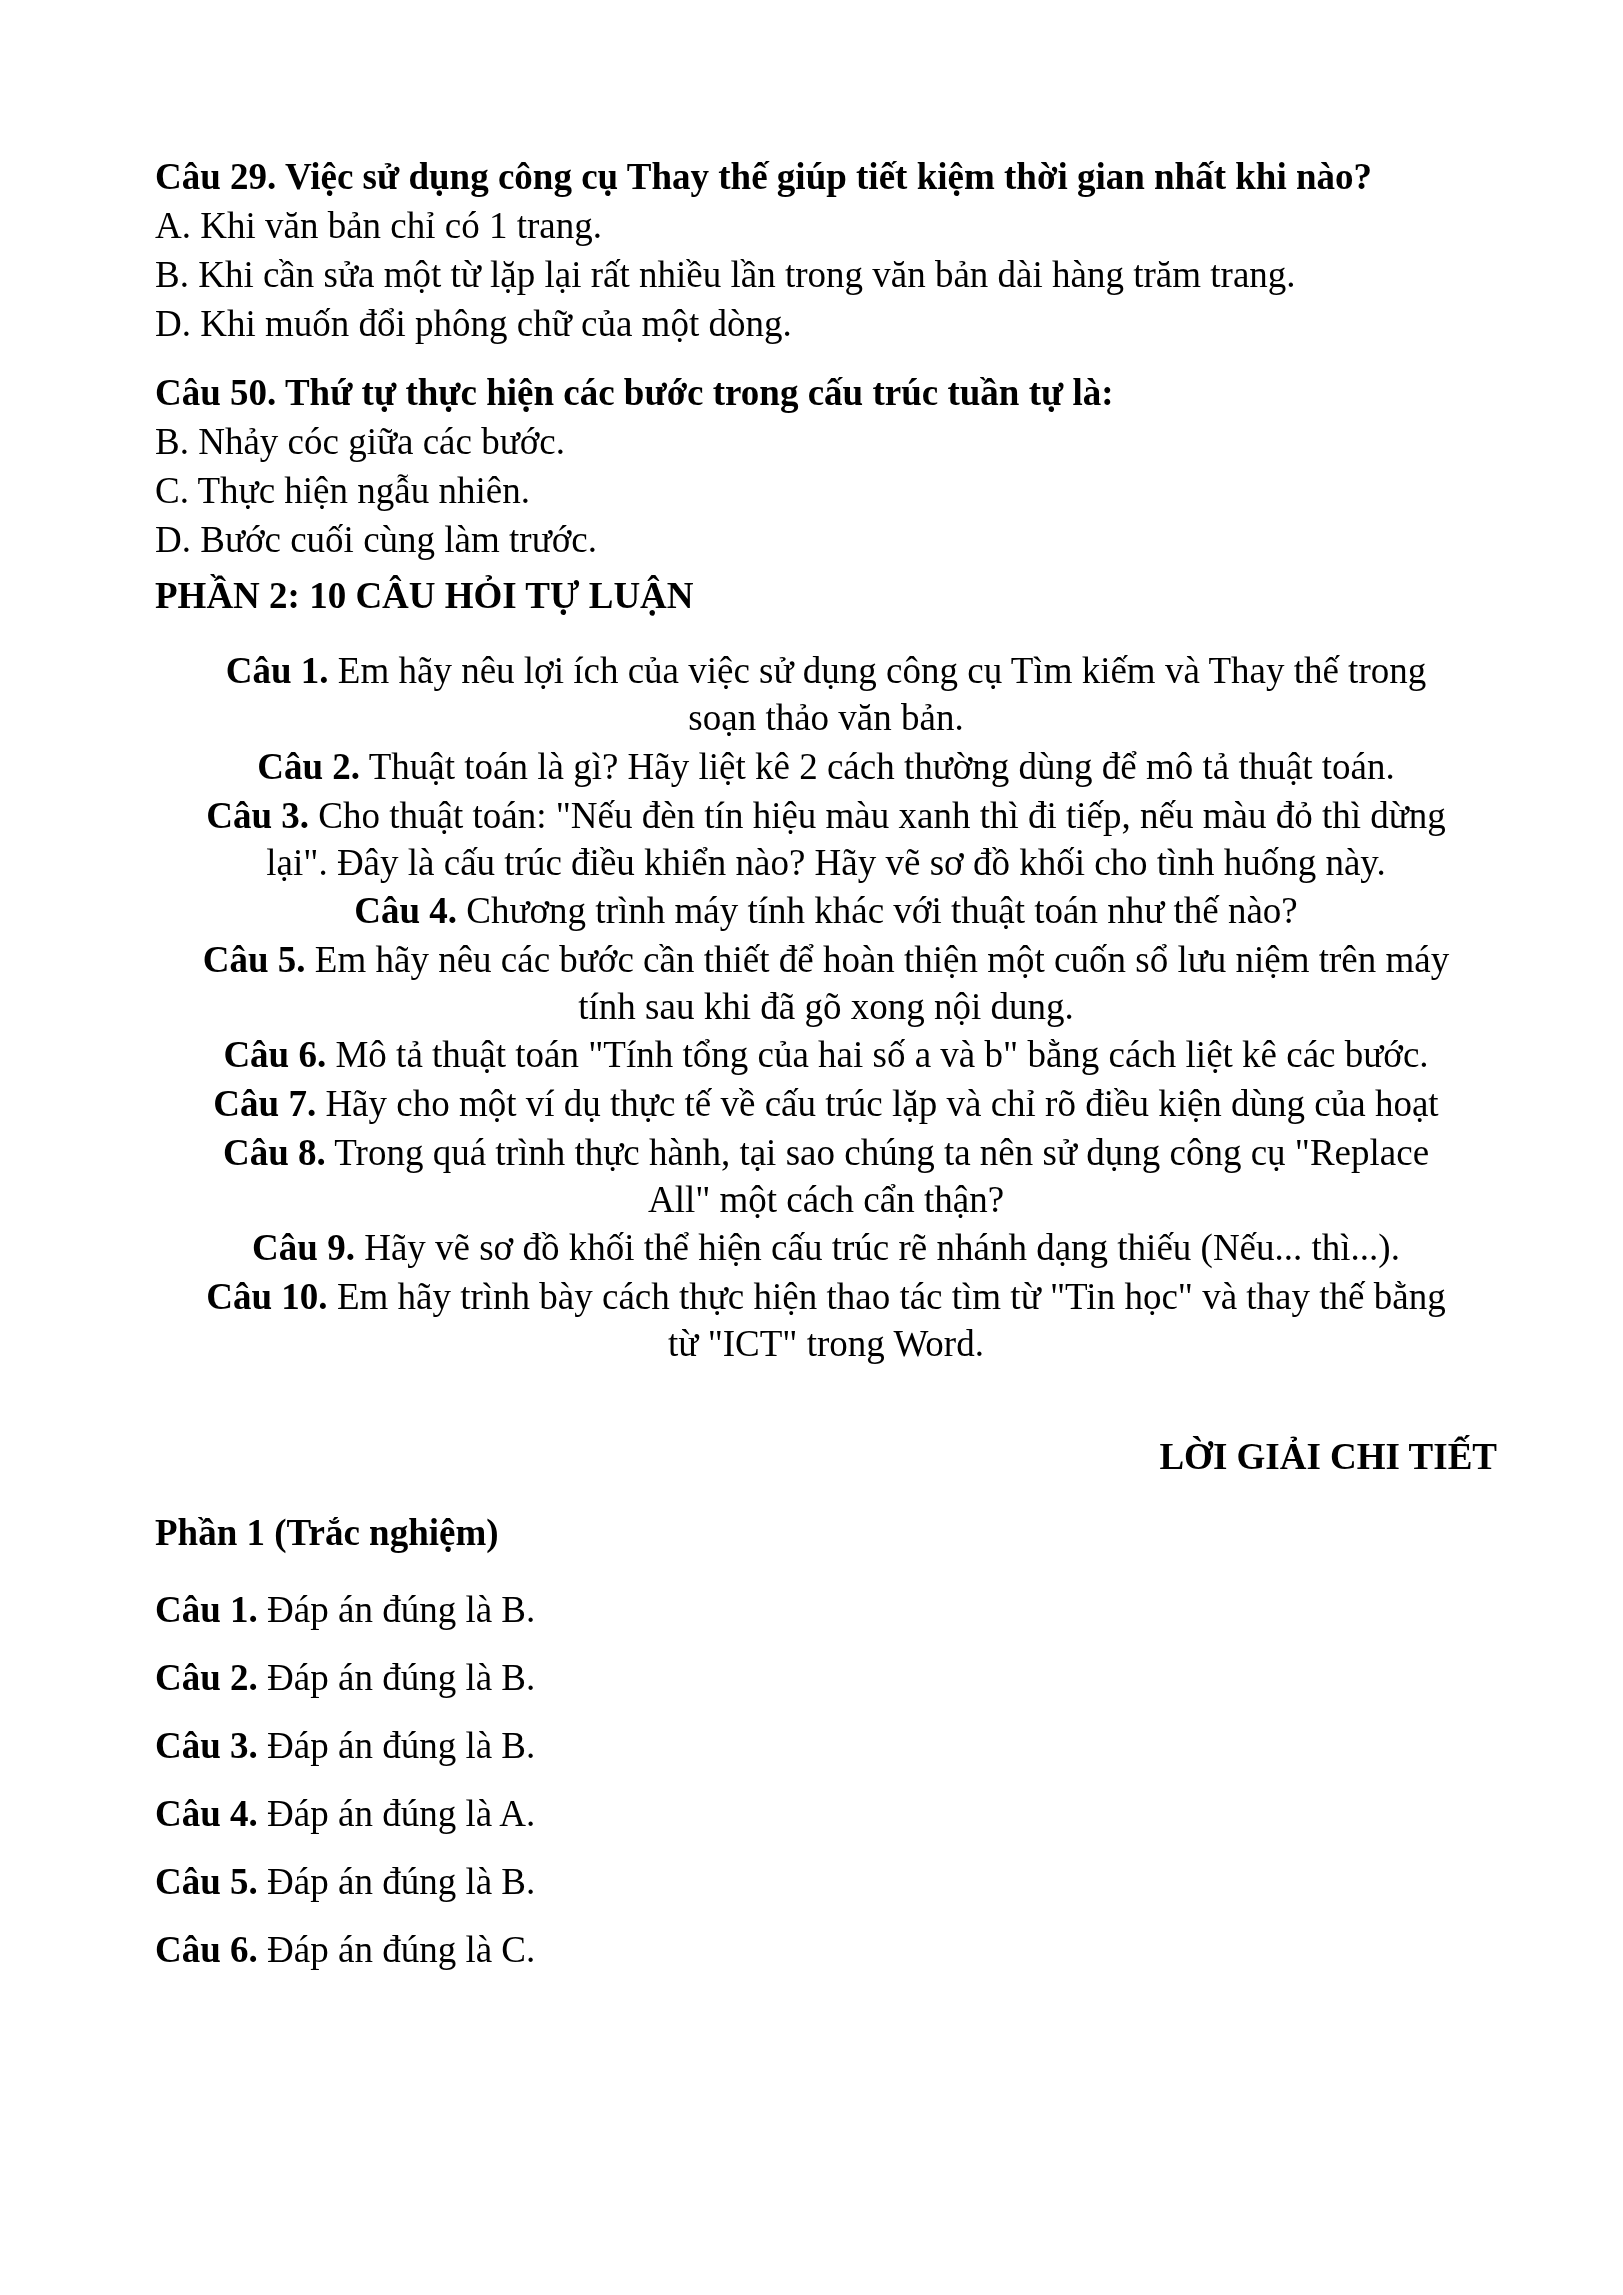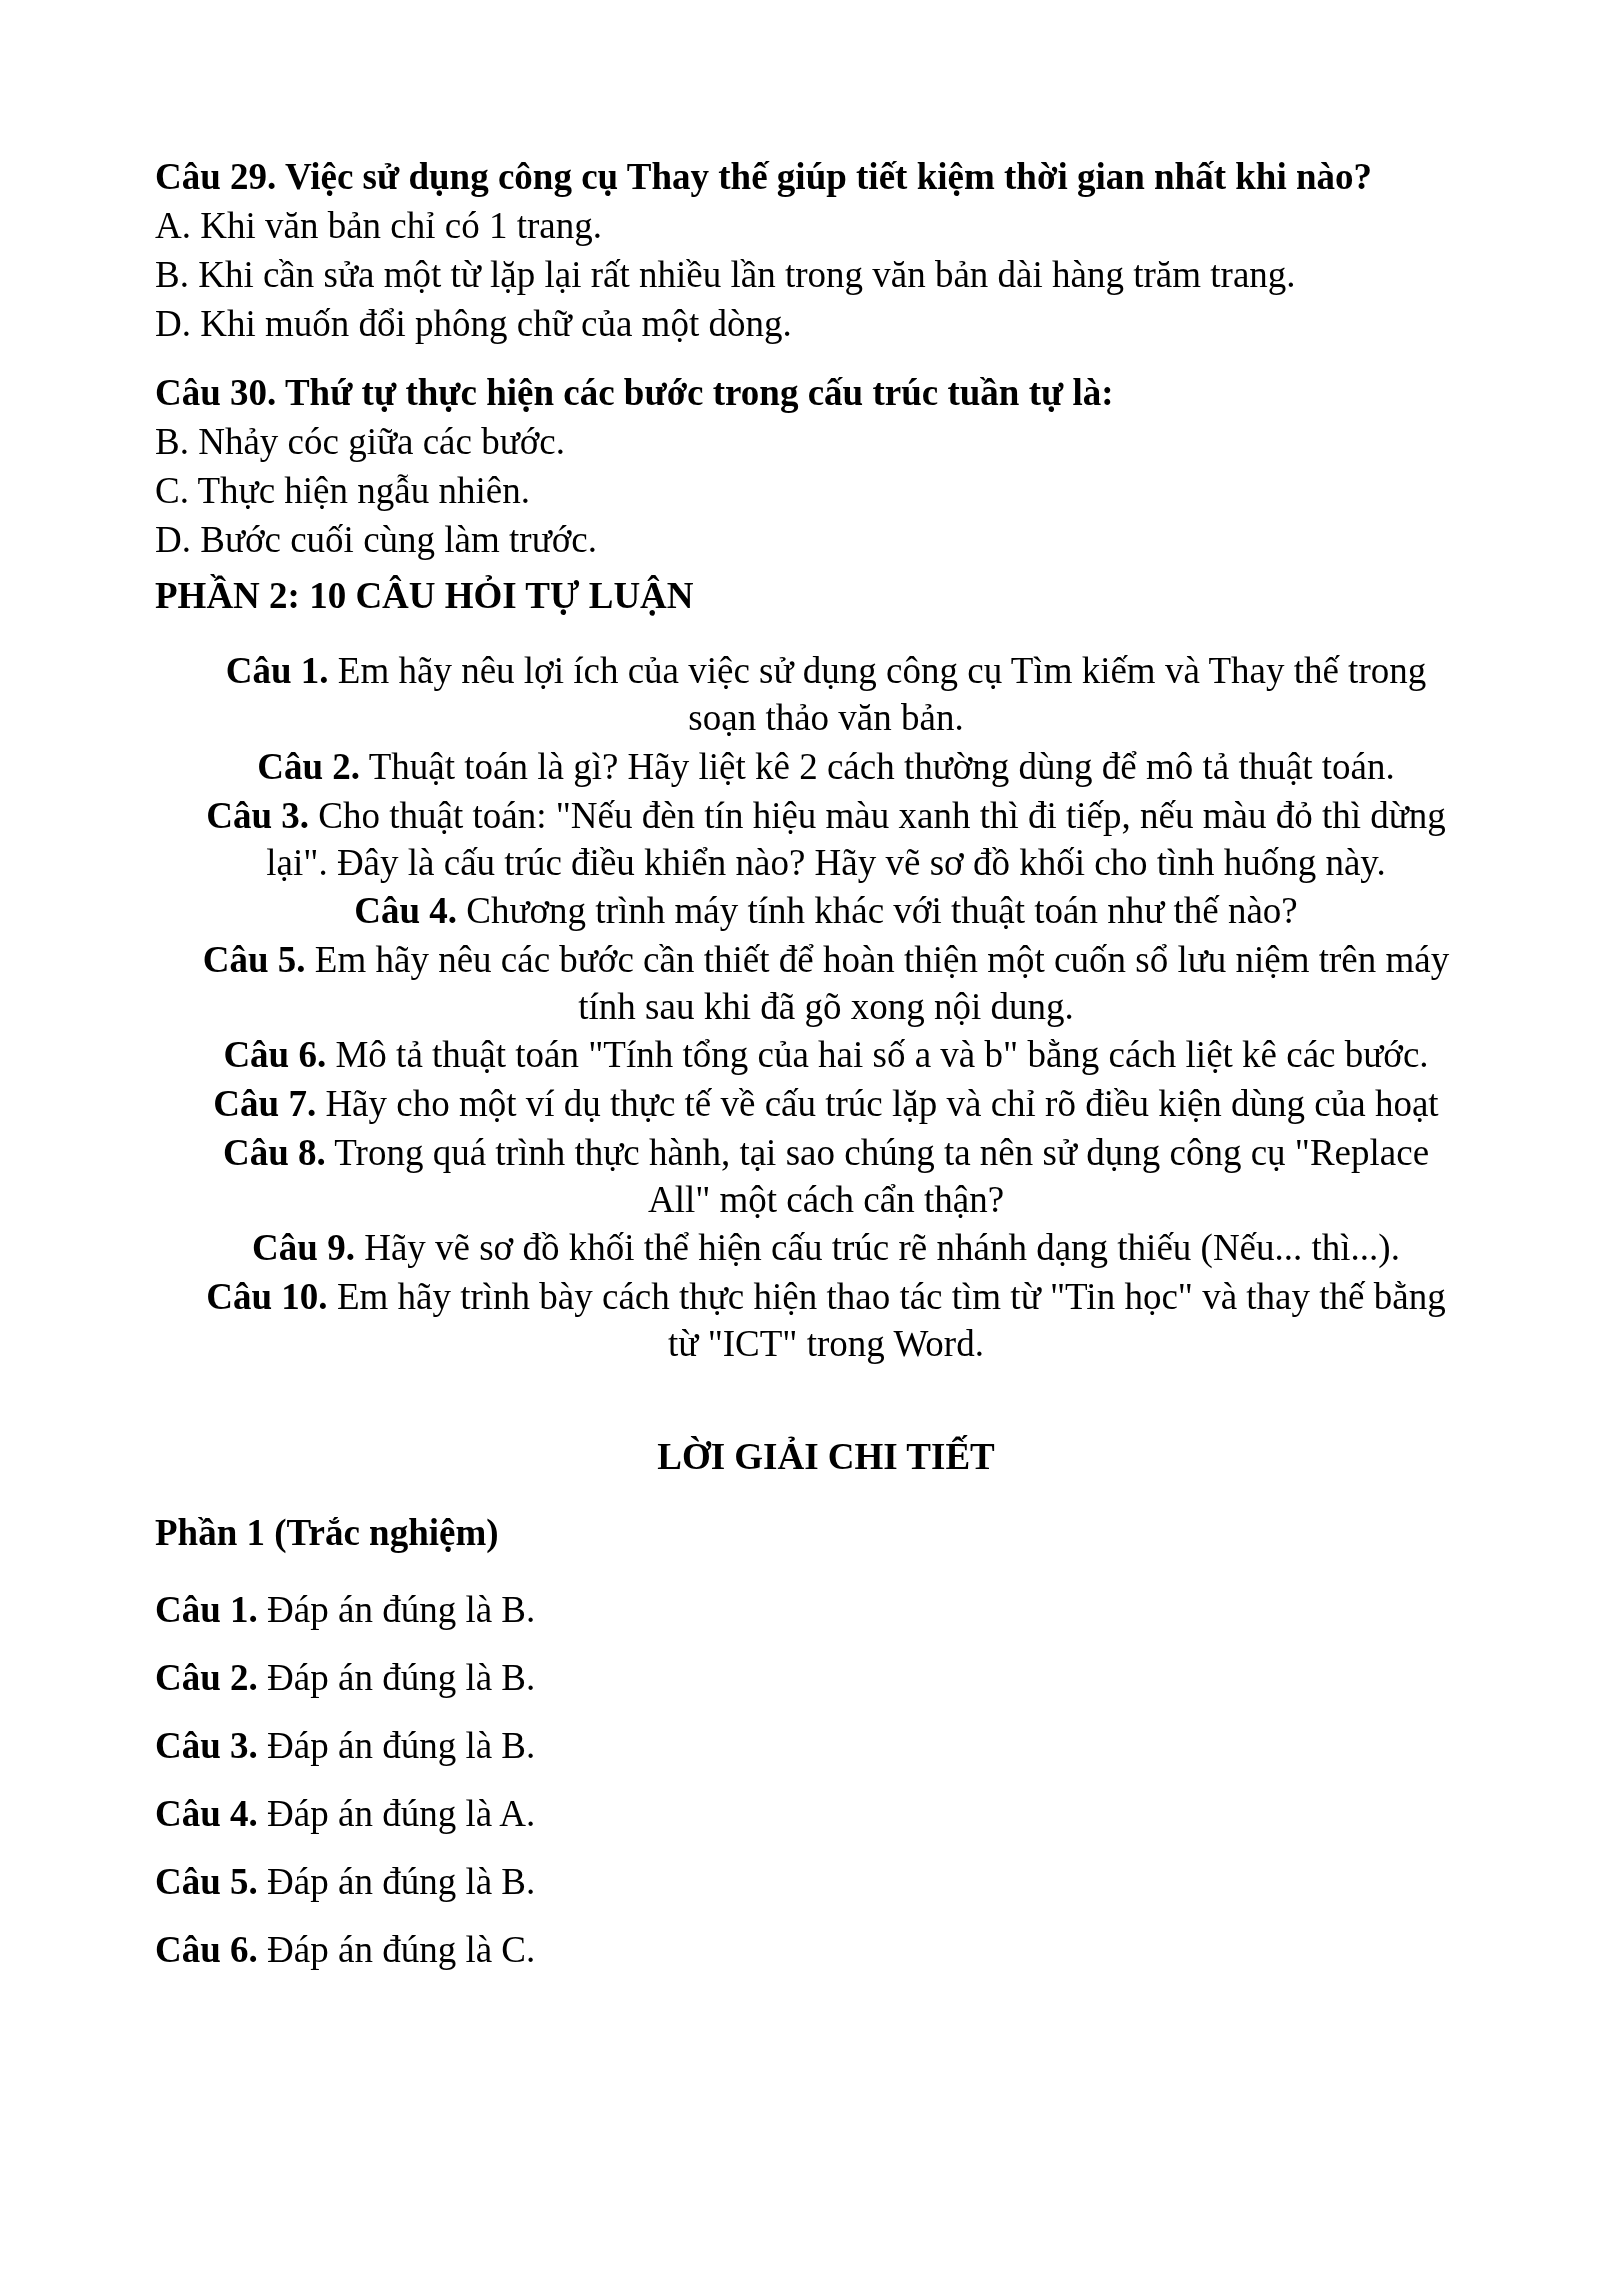--- a/index.html
+++ b/index.html
@@ -32,21 +32,21 @@
   }
   
   .q{line-height:47px;margin-bottom:1.6px;white-space:nowrap;text-align:center;}
   .q .l2{display:block;}
   .q .l2:empty{display:none;}
   
   .loigiai-heading{
     font-weight:bold;
     line-height:47px;
     margin-top:66px;
-    text-align:center;
+    text-align:right;
     white-space:nowrap;
   }
   .phan1-heading{
     font-weight:bold;
     line-height:47px;
     margin-top:29px;
     white-space:nowrap;
   }
   .ans{line-height:47px;margin-top:21px;white-space:nowrap;}
   .ans-first{margin-top:30px;}
@@ -57,21 +57,21 @@
 <div class="page">
 
   <section class="mc-block">
     <p class="mc-head"><b>Câu 29.</b><span> Việc sử dụng công cụ Thay thế giúp tiết kiệm thời gian nhất khi nào?</span></p>
     <p>A. Khi văn bản chỉ có 1 trang.</p>
     <p>B. Khi cần sửa một từ lặp lại rất nhiều lần trong văn bản dài hàng trăm trang.</p>
     <p>D. Khi muốn đổi phông chữ của một dòng.</p>
   </section>
 
   <section class="mc-block">
-    <p class="mc-head"><b>Câu 30.</b><span> Thứ tự thực hiện các bước trong cấu trúc tuần tự là:</span></p>
+    <p class="mc-head"><b>Câu 50.</b><span> Thứ tự thực hiện các bước trong cấu trúc tuần tự là:</span></p>
     <p>B. Nhảy cóc giữa các bước.</p>
     <p>C. Thực hiện ngẫu nhiên.</p>
     <p>D. Bước cuối cùng làm trước.</p>
   </section>
 
   <h2 class="phan2-heading">PHẦN 2: 10 CÂU HỎI TỰ LUẬN</h2>
 
   <div>
     <p class="q"><b>Câu 1.</b><span> Em hãy nêu lợi ích của việc sử dụng công cụ Tìm kiếm và Thay thế trong</span><span class="l2">soạn thảo văn bản.</span></p>
     <p class="q"><b>Câu 2.</b><span> Thuật toán là gì? Hãy liệt kê 2 cách thường dùng để mô tả thuật toán.</span></p>

